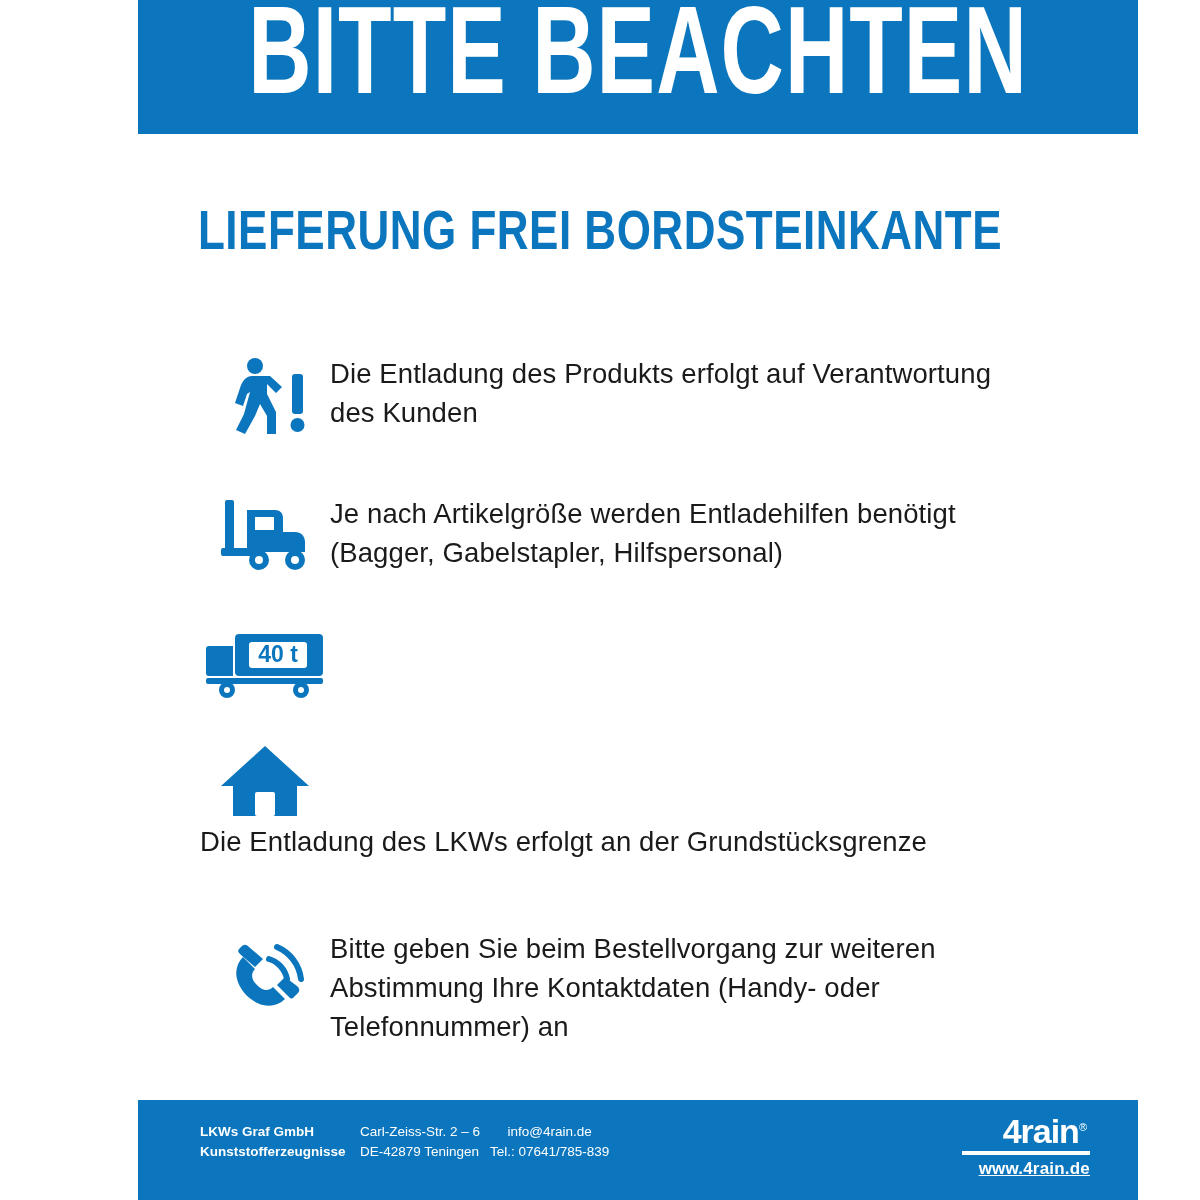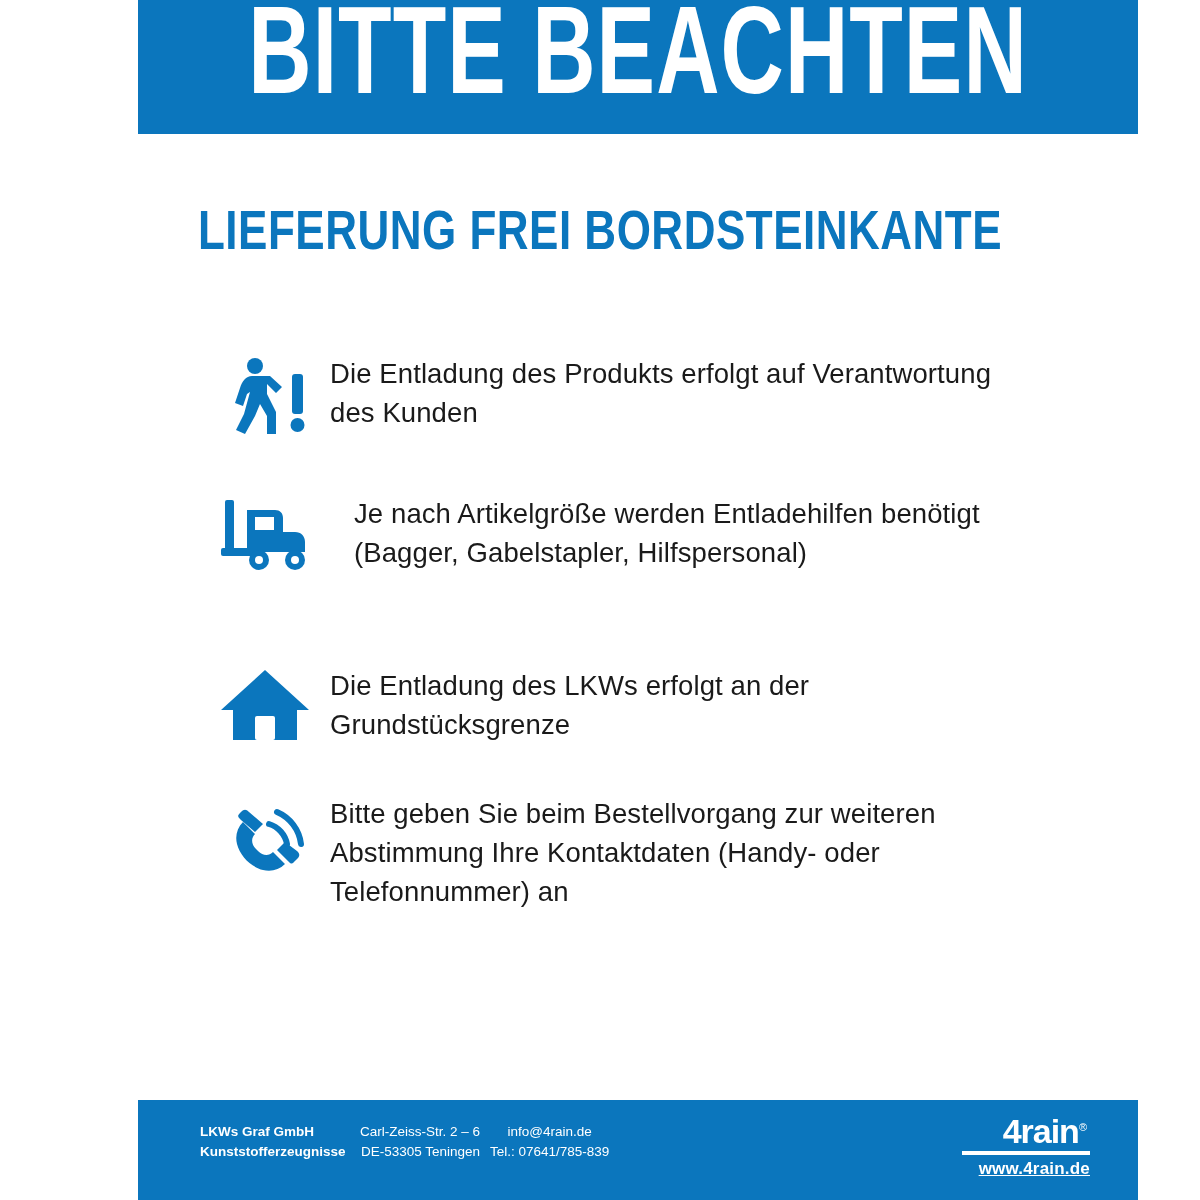--- a/index.html
+++ b/index.html
@@ -79,23 +79,23 @@
     color: #1a1a1a;
     font-size: 27.5px;
     line-height: 1.42;
     font-family: "Liberation Sans", sans-serif;
     padding-top: 2px;
     letter-spacing: 0.1px;
   }
 
   
   .row-1 { margin-bottom: 56px; }
-  .row-2 { margin-bottom: 50px; gap: 24px; }
+  .row-2 { margin-bottom: 50px; }
   .row-3 { margin-bottom: 42px; }
-  .row-4 { margin-bottom: 48px; }
+  .row-4 { margin-bottom: 66px; flex-direction: column; }
   .row-5 { margin-bottom: 16px; }
 
   
   .footer {
     position: absolute;
     left: 138px;
     bottom: -12px;
     width: 1000px;
     height: 112px;
     background: #0b76bd;
@@ -107,21 +107,21 @@
     padding-top: 22px;
     box-sizing: border-box;
   }
   .footer-col {
     position: absolute;
     font-size: 13.5px;
     line-height: 1.5;
     font-family: "Liberation Sans", sans-serif;
   }
   .footer-col.c1 { left: 62px; top: 22px; font-weight: bold; }
-  .footer-col.c2 { left: 222px; top: 22px; text-align: right; }
+  .footer-col.c2 { left: 222px; top: 22px; }
   .footer-col.c3 { left: 352px; top: 22px; text-align: center; }
 
   .footer-logo {
     position: absolute;
     right: 48px;
     top: 14px;
     text-align: right;
     text-decoration: underline;
   }
   .logo-mark {
@@ -198,20 +198,40 @@
           <circle cx="42" cy="64" r="4" fill="#ffffff"></circle>
           <circle cx="78" cy="64" r="10"></circle>
           <circle cx="78" cy="64" r="4" fill="#ffffff"></circle>
         </g>
       </svg>
     </div>
     <div class="item-text">Je nach Artikelgröße werden Entladehilfen benötigt (Bagger, Gabelstapler, Hilfspersonal)</div>
   </div>
 
   <div class="list-item row-3">
+    <div class="item-icon">
+      <svg width="120" height="72" viewBox="0 0 120 72" aria-hidden="true">
+        <g fill="#0b76bd">
+
+          <path d="M4 20 L28 20 L28 50 L4 50 C2 50 1 49 1 47 L1 23 C1 21 2 20 4 20 Z"></path>
+
+          <rect x="30" y="8" width="88" height="42" rx="4"></rect>
+
+          <rect x="44" y="16" width="58" height="26" rx="3" fill="#ffffff"></rect>
+
+          <rect x="1" y="52" width="117" height="6" rx="2"></rect>
+
+          <circle cx="22" cy="64" r="8"></circle>
+          <circle cx="22" cy="64" r="3" fill="#ffffff"></circle>
+          <circle cx="96" cy="64" r="8"></circle>
+          <circle cx="96" cy="64" r="3" fill="#ffffff"></circle>
+        </g>
+        <text x="73" y="36" text-anchor="middle" fill="#0b76bd" font-family="Liberation Sans, sans-serif" font-size="23" font-weight="bold">40 t</text>
+      </svg>
+    </div>
   </div>
 
   <div class="list-item row-4">
     <div class="item-icon">
       <svg width="92" height="76" viewBox="0 0 92 76" aria-hidden="true">
         <g fill="#0b76bd">
           <path d="M46 2 L90 42 L78 42 L78 72 L14 72 L14 42 L2 42 Z"></path>
           <rect x="36" y="48" width="20" height="24" rx="2" fill="#ffffff"></rect>
         </g>
       </svg>
@@ -239,21 +259,21 @@
 </div>
 
 <div class="footer">
   <div class="footer-inner">
     <div class="footer-col c1">
       <div>LKWs Graf GmbH</div>
       <div>Kunststofferzeugnisse</div>
     </div>
     <div class="footer-col c2">
       <div>Carl-Zeiss-Str. 2 – 6</div>
-      <div>DE-53305 Teningen</div>
+      <div>DE-42879 Teningen</div>
     </div>
     <div class="footer-col c3">
       <div>info@4rain.de</div>
       <div>Tel.: 07641/785-839</div>
     </div>
     <div class="footer-logo">
       <div class="logo-mark">
         <span>4rain</span><span class="reg">®</span>
       </div>
       <span class="logo-underline"></span>

